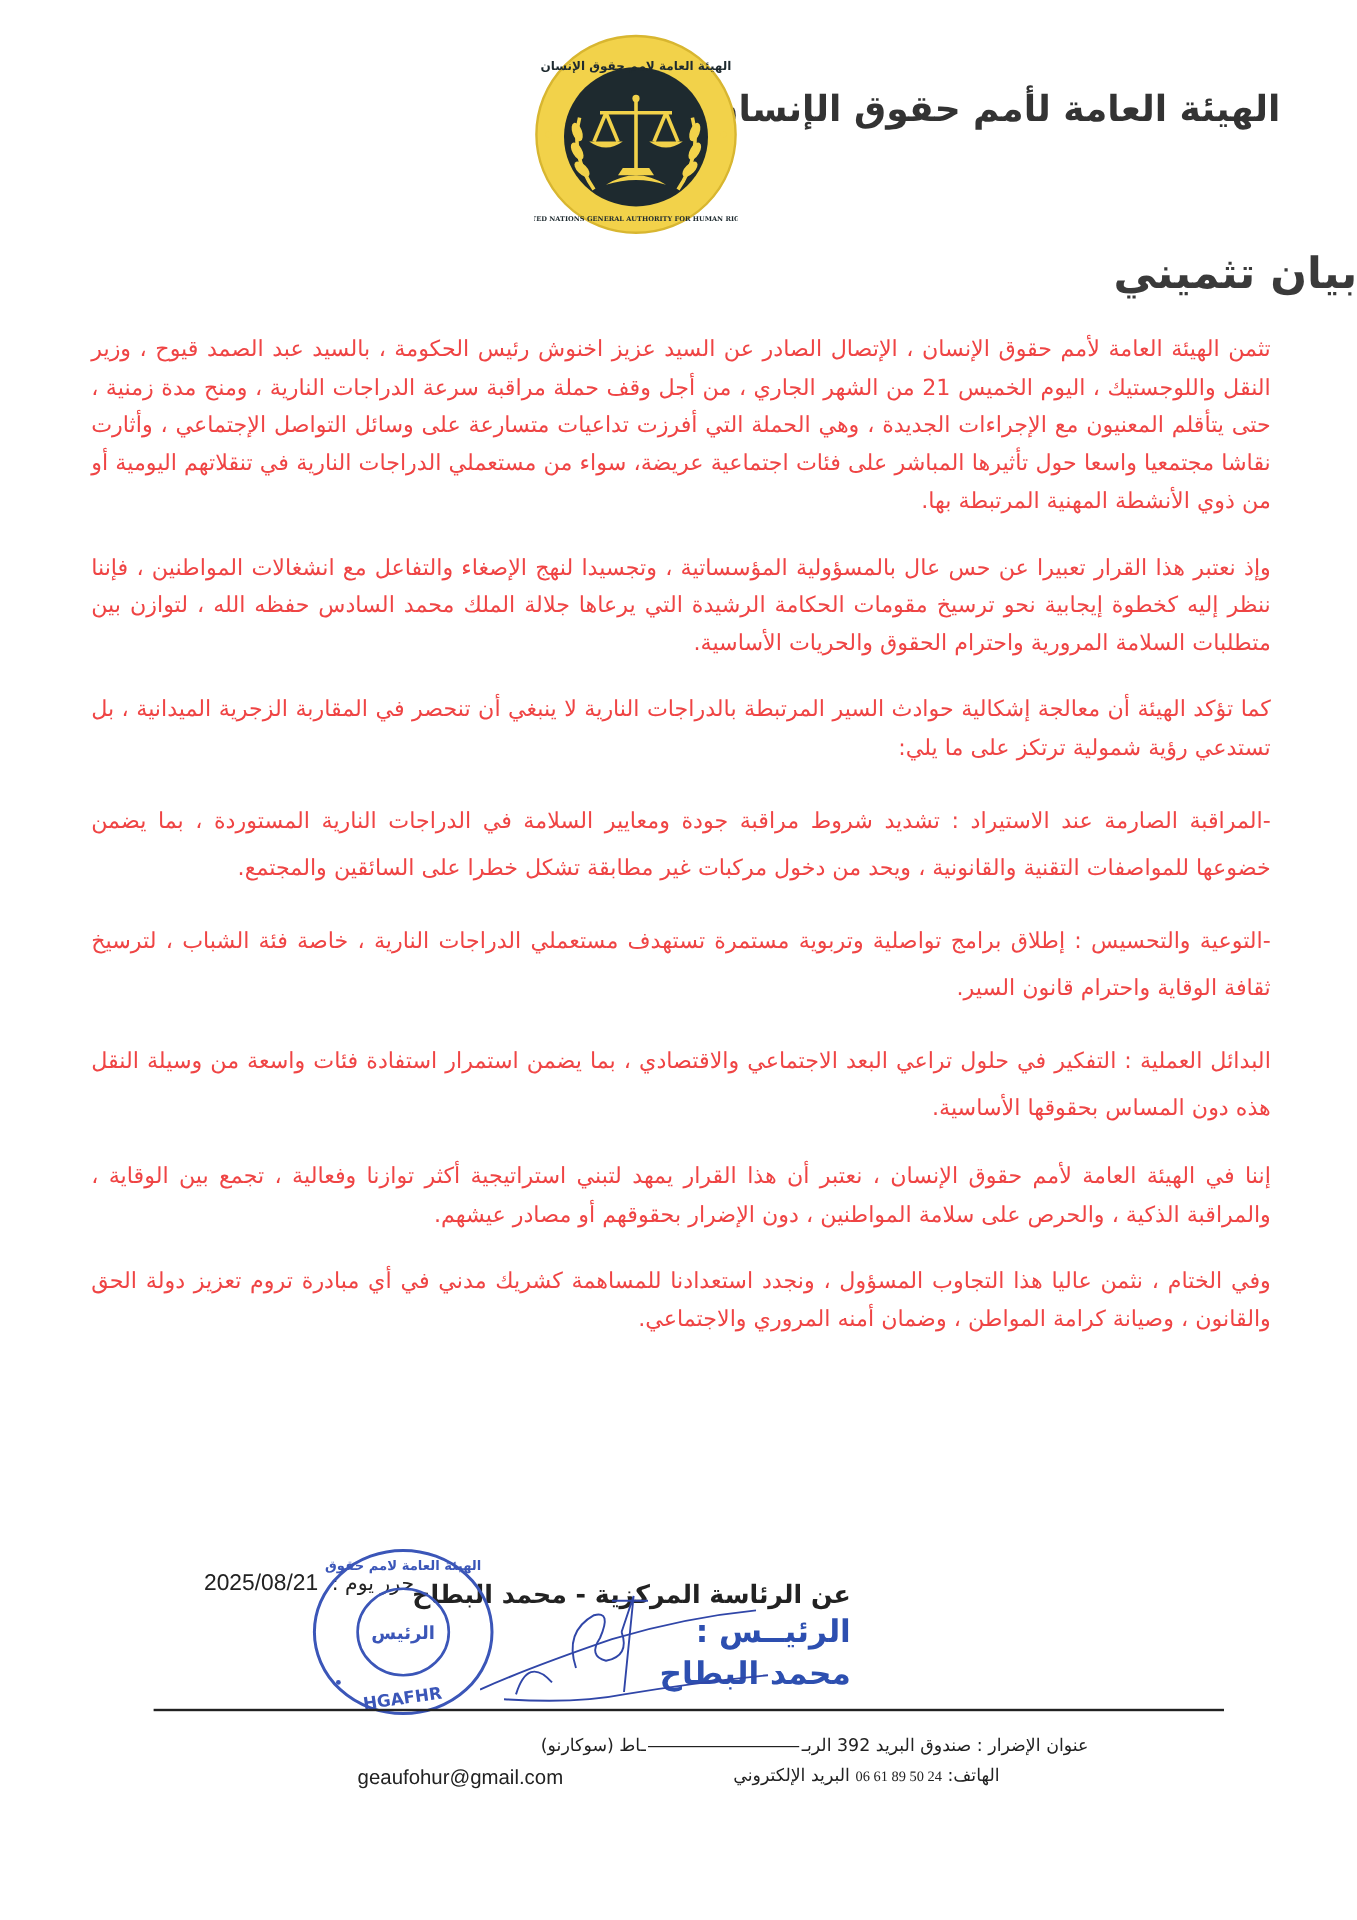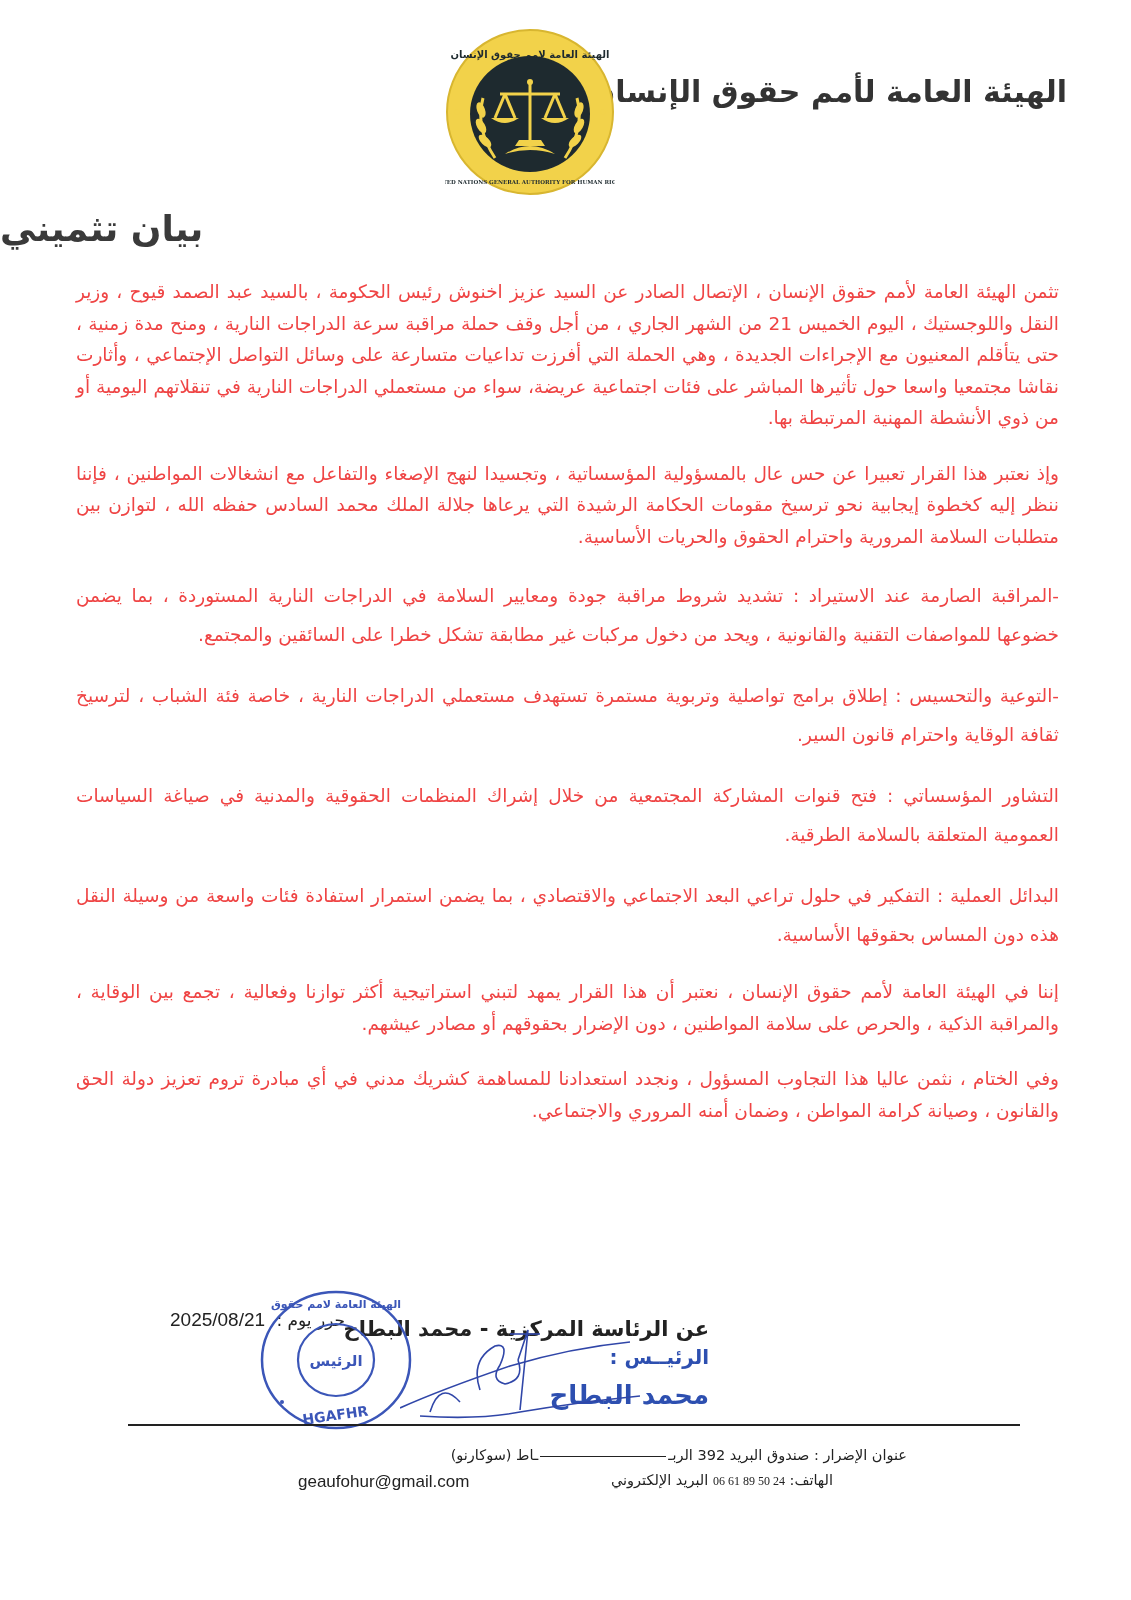--- a/index.html
+++ b/index.html
@@ -1,28 +1,28 @@
 <!DOCTYPE html>
 <html><head>
 <meta charset="utf-8">
 <style>
   html, body { margin: 0; padding: 0; background: #ffffff; }
   body { width: 1131px; height: 1600px; position: relative; overflow: hidden; font-family: "DejaVu Sans", sans-serif; color: #1a1a1a; }
   .page { position: absolute; inset: 0; }
   .org-name { position: absolute; right: 64px; top: 74px; font-size: 30px; font-weight: bold; color: #333; direction: rtl; letter-spacing: 0.5px; }
   .logo { position: absolute; left: 445px; top: 28px; width: 170px; height: 168px; }
-  .title { position: absolute; left: 0; right: 0; top: 208px; text-align: left; font-size: 36px; font-weight: bold; color: #3a3a3a; direction: rtl; }
+  .title { position: absolute; left: 0; right: 0; top: 208px; text-align: right; font-size: 36px; font-weight: bold; color: #3a3a3a; direction: rtl; }
   .body { position: absolute; left: 76px; right: 72px; top: 276px; direction: rtl; text-align: justify; font-family: "DejaVu Sans", sans-serif; font-size: 18.5px; line-height: 31.5px; color: #ef4444; }
   .body p { margin: 0 0 24px 0; }
   .body p.tight { margin-bottom: 26px; }
   .body p.item { line-height: 39px; margin-bottom: 22px; }
   .date-row { position: absolute; left: 170px; top: 1265px; font-family: "Liberation Sans", sans-serif; font-size: 19px; color: #222; direction: ltr; margin-top: 44px; }
   .date-row .lbl { direction: rtl; unicode-bidi: isolate; margin-left: 6px; font-family: "DejaVu Sans", sans-serif; font-size: 17px; }
   .sig-line { position: absolute; right: 422px; top: 1317px; font-size: 21px; font-weight: bold; color: #222; direction: rtl; }
-  .president-title { position: absolute; right: 422px; top: 1345px; font-size: 20px; font-weight: bold; color: #2d4fb0; direction: rtl; letter-spacing: 6px; }
+  .president-title { position: absolute; right: 422px; top: 1345px; font-size: 26px; font-weight: bold; color: #2d4fb0; direction: rtl; letter-spacing: 6px; }
   .president-name { position: absolute; right: 422px; top: 1380px; font-size: 26px; font-weight: bold; color: #2d4fb0; direction: rtl; letter-spacing: 2px; }
   .stamp { position: absolute; left: 256px; top: 1282px; width: 160px; height: 150px; }
   .signature { position: absolute; left: 400px; top: 1320px; width: 250px; height: 110px; }
   .footer-rule { position: absolute; left: 128px; width: 892px; top: 1424px; height: 2px; background: #222; }
   .footer-addr { position: absolute; right: 224px; top: 1447px; direction: rtl; font-family: "DejaVu Sans", sans-serif; font-size: 14.5px; color: #222; white-space: nowrap; }
   .footer-addr .dash { display: inline-block; width: 126px; border-bottom: 1px solid #222; vertical-align: middle; margin: 0 2px; }
   .footer-phone { position: absolute; right: 298px; top: 1472px; direction: rtl; font-family: "DejaVu Sans", sans-serif; font-size: 14.5px; color: #222; white-space: nowrap; }
   .footer-phone .num { font-family: Liberation Serif, serif; font-size: 12px; direction: ltr; unicode-bidi: isolate; }
   .footer-email { position: absolute; left: 298px; top: 1472px; font-family: "Liberation Sans", sans-serif; font-size: 17px; color: #222; }
 </style>
@@ -69,23 +69,23 @@
     </g>
     <text x="85" y="30" font-size="10" fill="#1e2a2f" text-anchor="middle" font-family="DejaVu Sans, sans-serif" font-weight="bold">الهيئة العامة لامم حقوق الإنسان</text>
     <text x="85" y="156" font-size="5.5" fill="#1e2a2f" text-anchor="middle" font-family="DejaVu Serif, serif" font-weight="bold">UNITED NATIONS GENERAL AUTHORITY FOR HUMAN RIGHTS</text>
   </svg>
 
   <div class="title">بيان تثميني</div>
 
   <div class="body">
     <p>تثمن الهيئة العامة لأمم حقوق الإنسان ، الإتصال الصادر عن السيد عزيز اخنوش رئيس الحكومة ، بالسيد عبد الصمد قيوح ، وزير النقل واللوجستيك ، اليوم الخميس 21 من الشهر الجاري ،   من أجل وقف حملة مراقبة سرعة الدراجات النارية ، ومنح مدة زمنية ، حتى يتأقلم المعنيون مع الإجراءات الجديدة ، وهي الحملة التي أفرزت تداعيات متسارعة على وسائل التواصل الإجتماعي ، وأثارت نقاشا مجتمعيا واسعا حول تأثيرها المباشر على فئات اجتماعية عريضة، سواء من مستعملي الدراجات النارية في تنقلاتهم اليومية أو من ذوي الأنشطة المهنية المرتبطة بها.</p>
     <p>وإذ نعتبر هذا القرار تعبيرا عن حس عال بالمسؤولية المؤسساتية ، وتجسيدا لنهج الإصغاء والتفاعل مع انشغالات المواطنين ، فإننا ننظر إليه كخطوة إيجابية نحو ترسيخ مقومات الحكامة الرشيدة التي يرعاها جلالة الملك محمد السادس حفظه الله ،  لتوازن بين متطلبات السلامة المرورية واحترام الحقوق والحريات الأساسية.</p>
+    <p class="tight">كما تؤكد الهيئة أن معالجة إشكالية حوادث السير المرتبطة بالدراجات النارية لا ينبغي أن تنحصر في المقاربة الزجرية الميدانية ، بل تستدعي رؤية شمولية ترتكز على ما يلي:</p>
     <p class="item">-المراقبة الصارمة عند الاستيراد : تشديد شروط مراقبة جودة ومعايير السلامة في الدراجات النارية المستوردة ، بما يضمن خضوعها للمواصفات التقنية والقانونية ، ويحد من دخول مركبات غير مطابقة تشكل خطرا على السائقين والمجتمع.</p>
     <p class="item">-التوعية والتحسيس : إطلاق برامج تواصلية وتربوية مستمرة تستهدف مستعملي الدراجات النارية ، خاصة فئة الشباب ، لترسيخ ثقافة الوقاية واحترام قانون السير.</p>
-    <p class="item">التشاور المؤسساتي : فتح قنوات المشاركة المجتمعية من خلال إشراك المنظمات الحقوقية والمدنية في صياغة السياسات العمومية المتعلقة بالسلامة الطرقية.</p>
     <p class="item">البدائل العملية : التفكير في حلول تراعي البعد الاجتماعي والاقتصادي ، بما يضمن استمرار استفادة فئات واسعة من وسيلة النقل هذه دون المساس بحقوقها الأساسية.</p>
     <p>إننا في الهيئة العامة لأمم حقوق الإنسان  ، نعتبر أن هذا القرار  يمهد لتبني استراتيجية أكثر توازنا وفعالية ، تجمع بين الوقاية ، والمراقبة الذكية ، والحرص على سلامة المواطنين ، دون الإضرار بحقوقهم أو مصادر عيشهم.</p>
     <p>وفي الختام ، نثمن عاليا هذا التجاوب المسؤول ، ونجدد استعدادنا للمساهمة كشريك مدني في أي مبادرة تروم تعزيز دولة الحق والقانون ، وصيانة كرامة المواطن ، وضمان أمنه المروري والاجتماعي.</p>
   </div>
 
   <div class="date-row">
     <span>2025/08/21</span>
     <span class="lbl">حرر يوم :</span>
   </div>
 

